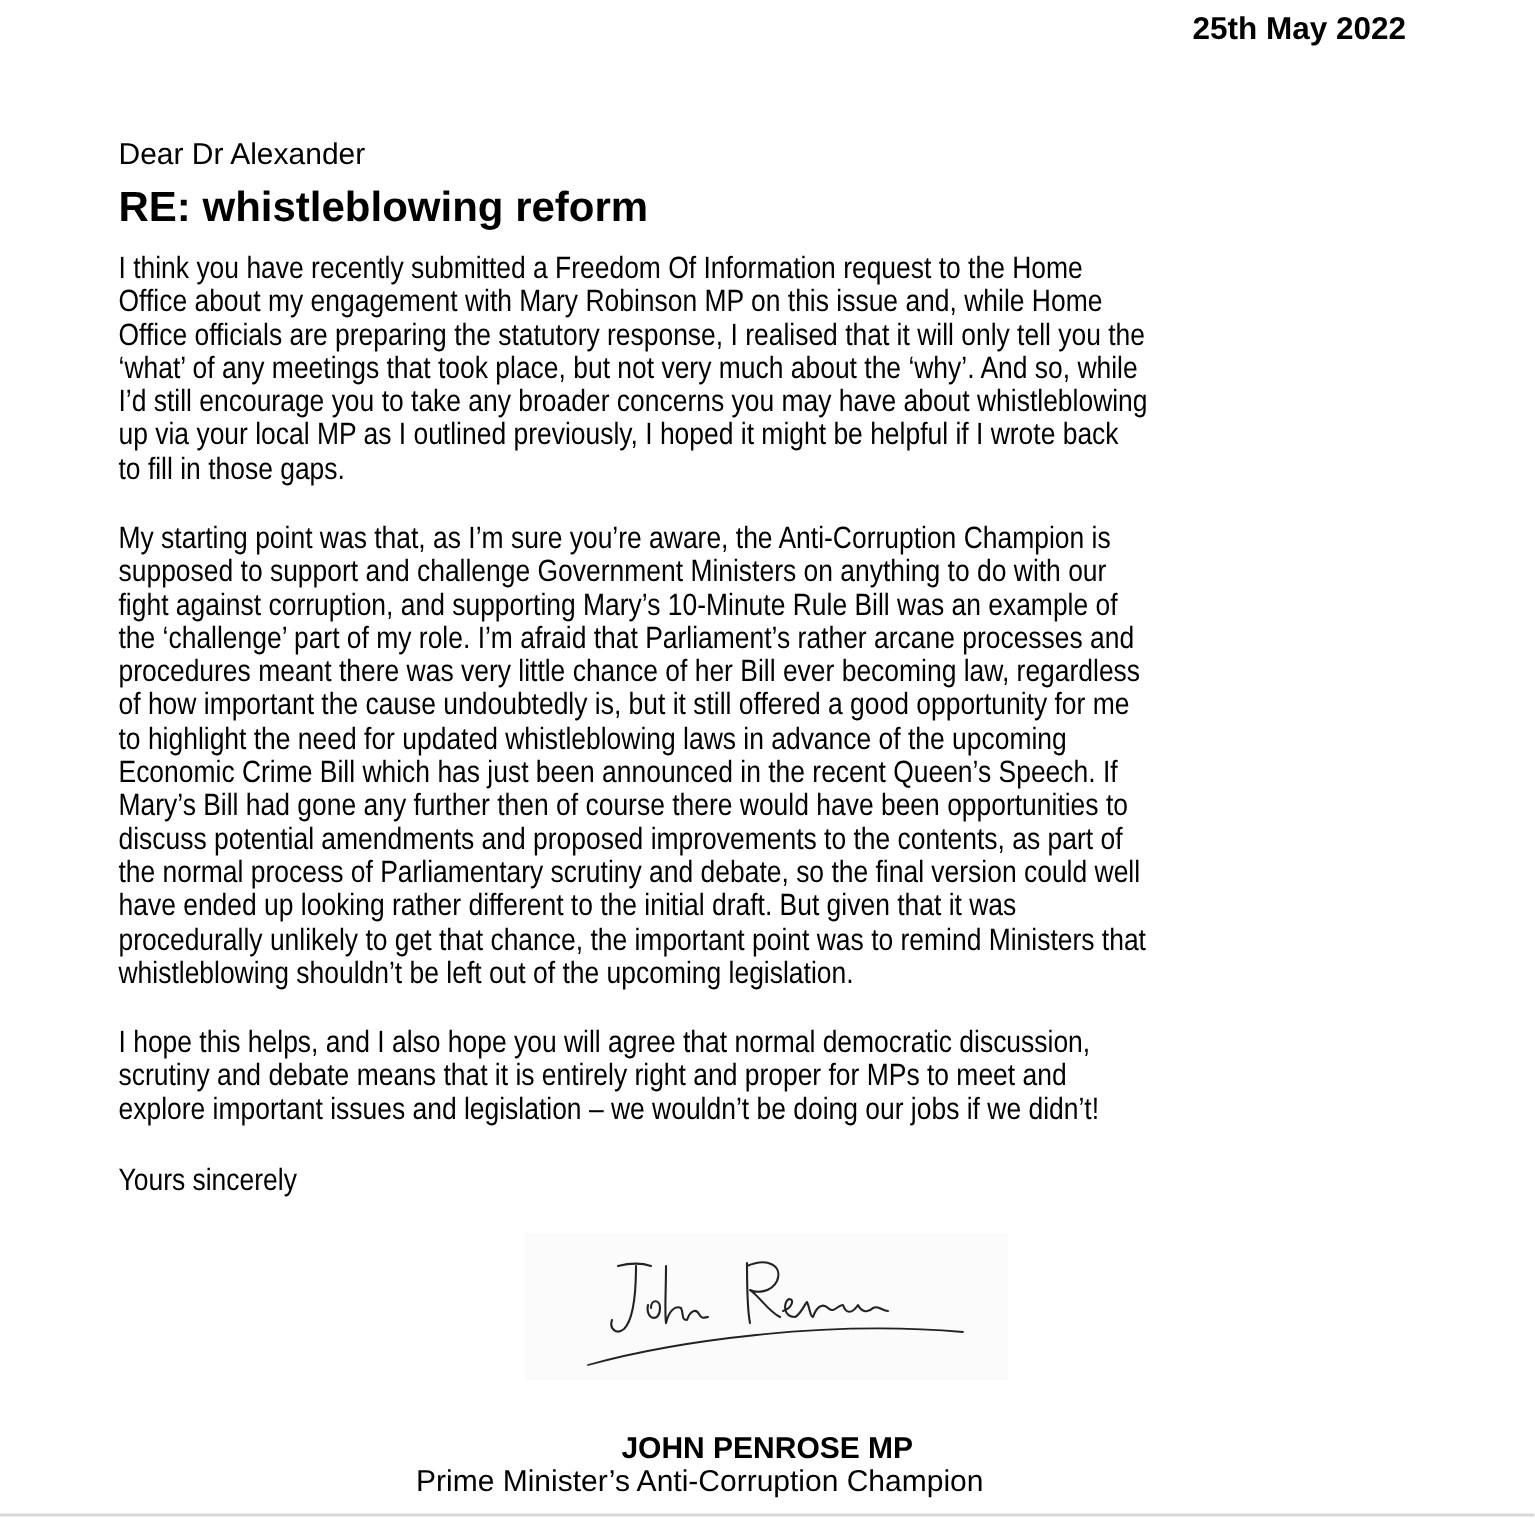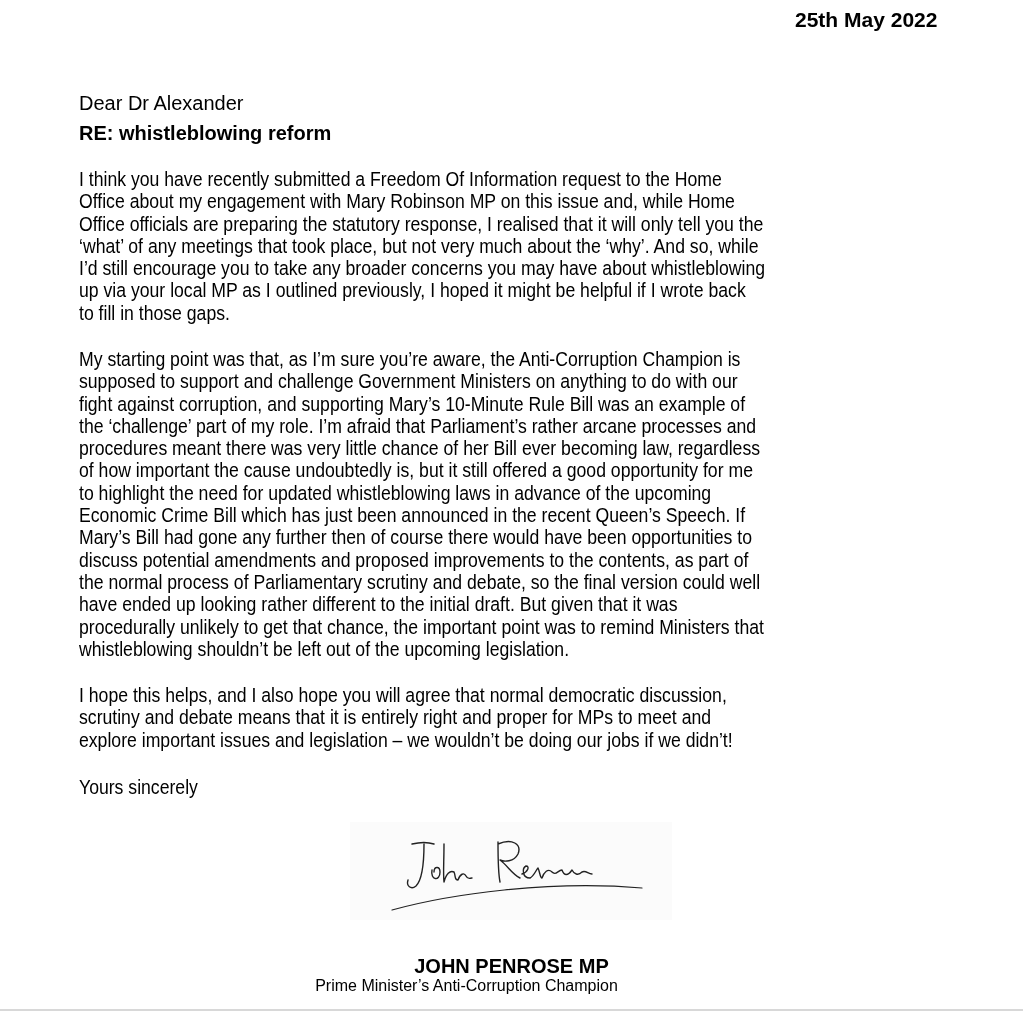--- a/index.html
+++ b/index.html
@@ -7,21 +7,21 @@
   .date {
     position: absolute; top: 8px; left: 795px;
     font-family: "Liberation Sans", sans-serif; font-weight: bold; font-size: 21px;
   }
   .salutation {
     position: absolute; top: 92px; left: 79px;
     font-family: "Liberation Sans", sans-serif; font-size: 20px;
   }
   .subject {
     position: absolute; top: 122px; left: 79px;
-    font-family: "Liberation Sans", sans-serif; font-weight: bold; font-size: 20px;
+    font-family: "Liberation Sans", sans-serif; font-weight: bold; font-size: 28px;
   }
   .para {
     position: absolute; left: 79px;
     font-family: "Liberation Sans", sans-serif; font-size: 20.5px; line-height: 22.3px;
     transform-origin: 0 0; transform: scaleX(0.86); white-space: nowrap;
   }
   .para .ln { display: block; }
   .p1 { top: 168px; }
   .p2 { top: 348px; }
   .p3 { top: 684px; }
@@ -36,21 +36,21 @@
   }
   .sig-box svg { width: 100%; height: 100%; }
   .signer-name {
     position: absolute; top: 955px; left: 0; width: 1023px; text-align: center;
     font-family: "Liberation Sans", sans-serif; font-weight: bold; font-size: 20px;
     padding-left: 0;
   }
   .signer-name span { position: relative; left: 0; }
   .signer-title {
     position: absolute; top: 977px; left: 0; width: 933px; text-align: center;
-    font-family: "Liberation Sans", sans-serif; font-size: 16px;
+    font-family: "Liberation Sans", sans-serif; font-size: 20px;
   }
   .bottom-rule {
     position: absolute; top: 1009px; left: 0; width: 1023px; height: 2px;
     background: #d8d8d8;
   }
 </style>
 </head>
 <body>
 
 <div>

